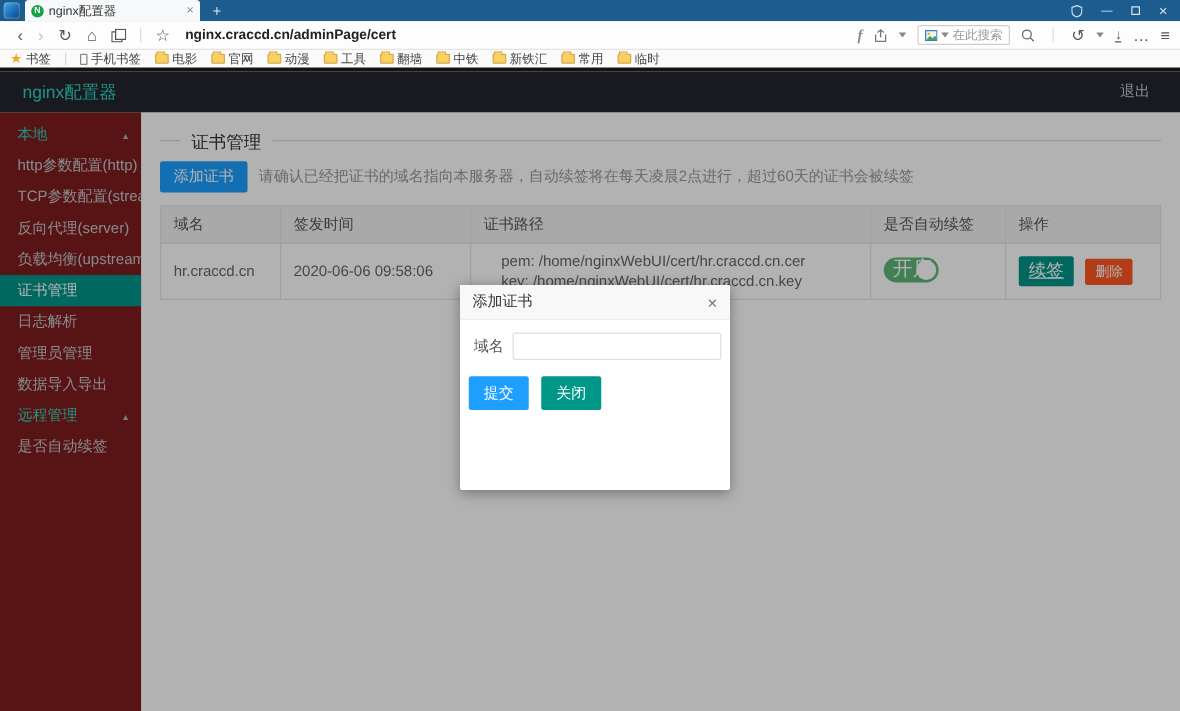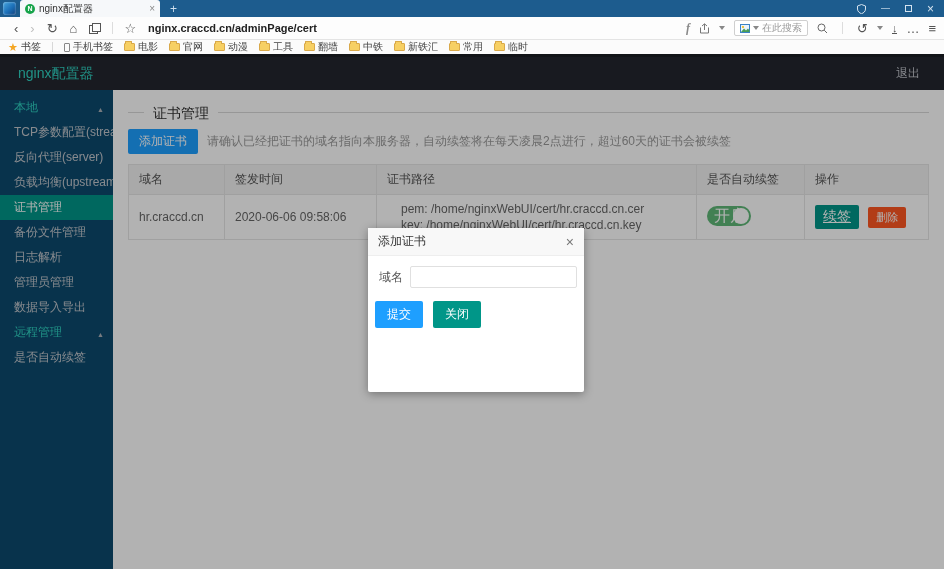--- a/index.html
+++ b/index.html
@@ -50,21 +50,21 @@
   .folder::before { content:""; position:absolute; top:-3px; left:0; width:5px; height:2px;
                     background:#f7d064; border:1px solid #d9a94a; border-bottom:none; border-radius:1px 1px 0 0; }
   .chrome-divider { height:3px; background:#121418; }
 
   
   .page { position:absolute; top:57px; left:0; right:0; bottom:0; background:#fff; }
   .page-header { height:33px; background:#23262E; display:flex; align-items:center; }
   .brand { color:#2fd0c0; font-size:14px; padding-left:18px; }
   .logout { margin-left:auto; color:#c2c5cc; font-size:12px; padding-right:24px; }
 
-  .sidebar { position:absolute; top:33px; left:0; bottom:0; width:113px; background:#0c4a6e; padding-top:5px; }
+  .sidebar { position:absolute; top:33px; left:0; bottom:0; width:113px; background:#7f1d1d; padding-top:5px; }
   .side-item { height:25px; line-height:25px; font-size:12px; color:#c2c6cc; padding-left:14px;
                position:relative; white-space:nowrap; overflow:hidden; }
   .side-item.group { color:#2fd0c0; }
   .side-item.active { background:#009688; color:#fff; }
   .side-arrow { position:absolute; right:9px; top:11px; font-size:7px; color:#aab0b8; line-height:1; }
 
   .main { position:absolute; top:33px; left:113px; right:0; bottom:0; background:#fff; overflow:hidden; }
   .fieldset { margin:22px 15px 0 15px; border-top:1px solid #d9d9d9; position:relative; height:1px; }
   .legend { position:absolute; top:-10px; left:16px; background:#fff; padding:0 9px;
             font-size:14px; color:#333; line-height:20px; }
@@ -230,25 +230,25 @@
   <div class="chrome-divider"></div>
 
   <div class="page">
     <div class="page-header">
       <span class="brand">nginx配置器</span>
       <span class="logout">退出</span>
     </div>
 
     <div class="sidebar">
       <div class="side-item group"><span>本地</span><span class="side-arrow">▲</span></div>
+      <div class="side-item"><span>http参数配置(http)</span></div>
       <div class="side-item"><span>TCP参数配置(stream)</span></div>
       <div class="side-item"><span>反向代理(server)</span></div>
       <div class="side-item"><span>负载均衡(upstream)</span></div>
       <div class="side-item active"><span>证书管理</span></div>
-      <div class="side-item"><span>备份文件管理</span></div>
       <div class="side-item"><span>日志解析</span></div>
       <div class="side-item"><span>管理员管理</span></div>
       <div class="side-item"><span>数据导入导出</span></div>
       <div class="side-item group"><span>远程管理</span><span class="side-arrow">▲</span></div>
       <div class="side-item"><span>是否自动续签</span></div>
     </div>
 
     <div class="main">
       <div class="fieldset">
         <span class="legend">证书管理</span>

